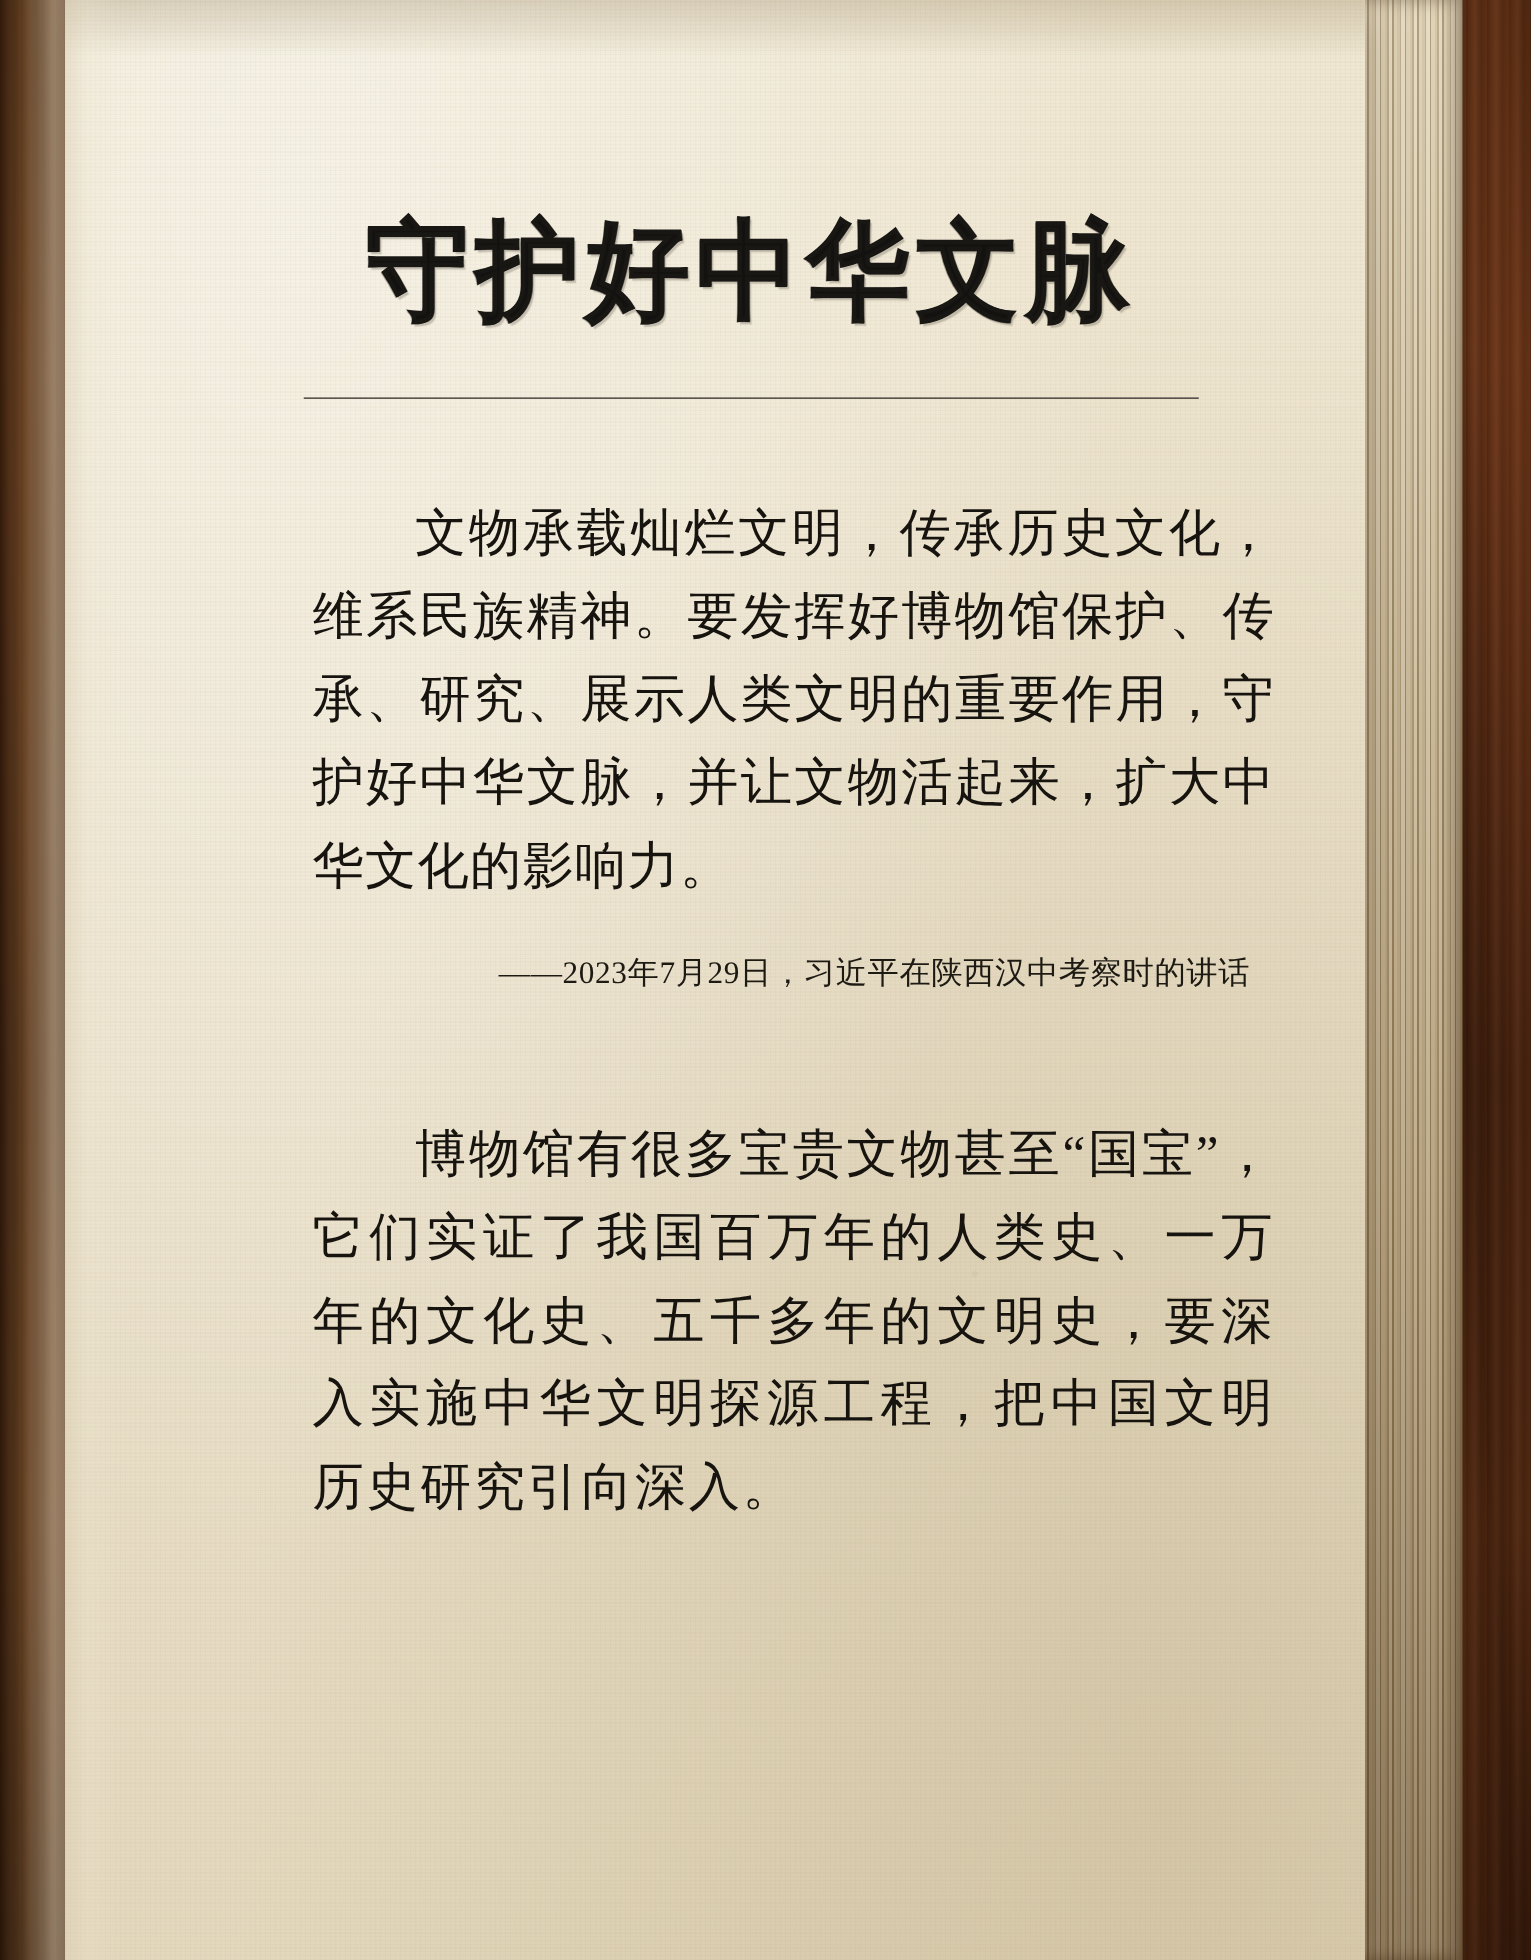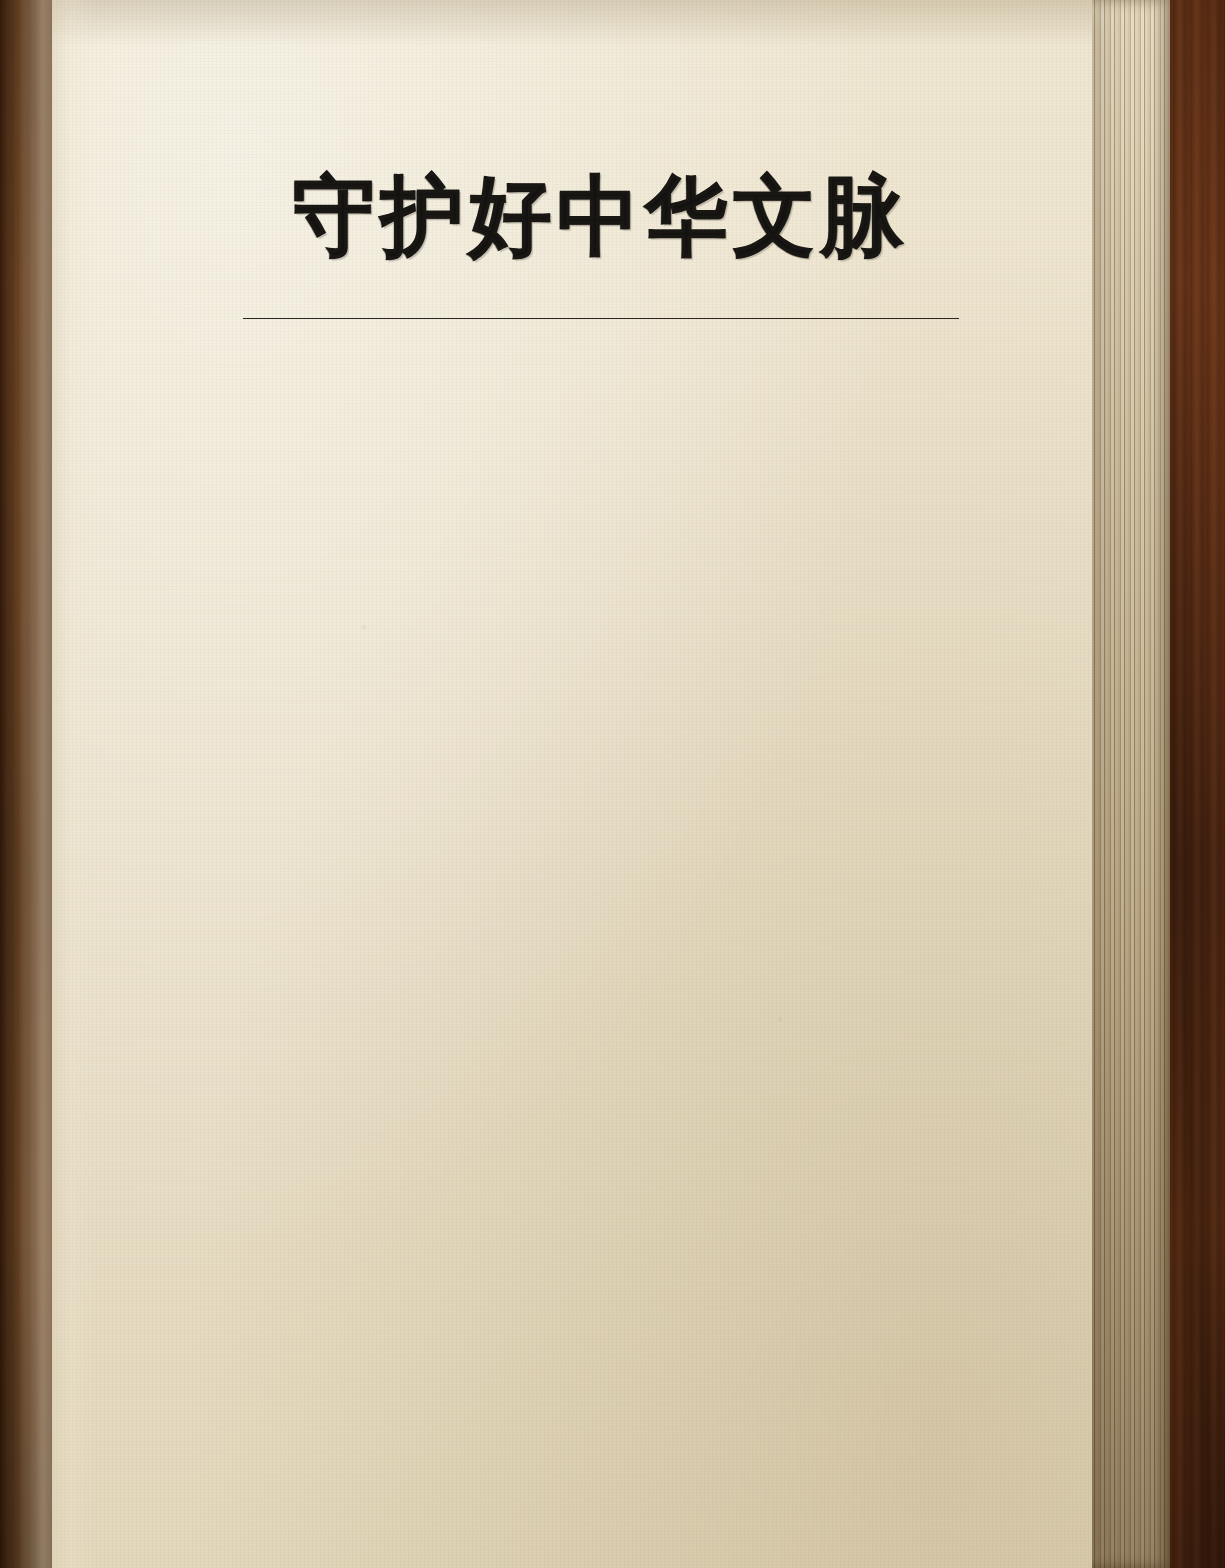--- a/index.html
+++ b/index.html
@@ -194,21 +194,26 @@
 <div class="book">
   <div class="page-edges"></div>
 
   <div class="page">
     <div class="content">
 
       <h1 class="title">守护好中华文脉</h1>
 
       <div class="rule"></div>
 
+      <section class="quote-block first">
+        <p class="quote-text">文物承载灿烂文明，传承历史文化，维系民族精神。要发挥好博物馆保护、传承、研究、展示人类文明的重要作用，守护好中华文脉，并让文物活起来，扩大中华文化的影响力。</p>
+        <p class="attribution">——2023年7月29日，习近平在陕西汉中考察时的讲话</p>
+      </section>
 
       <section class="quote-block second">
+        <p class="quote-text">博物馆有很多宝贵文物甚至“国宝”，它们实证了我国百万年的人类史、一万年的文化史、五千多年的文明史，要深入实施中华文明探源工程，把中国文明历史研究引向深入。</p>
       </section>
 
     </div>
   </div>
 
   <div class="spine"></div>
 </div>
 
 </body></html>

